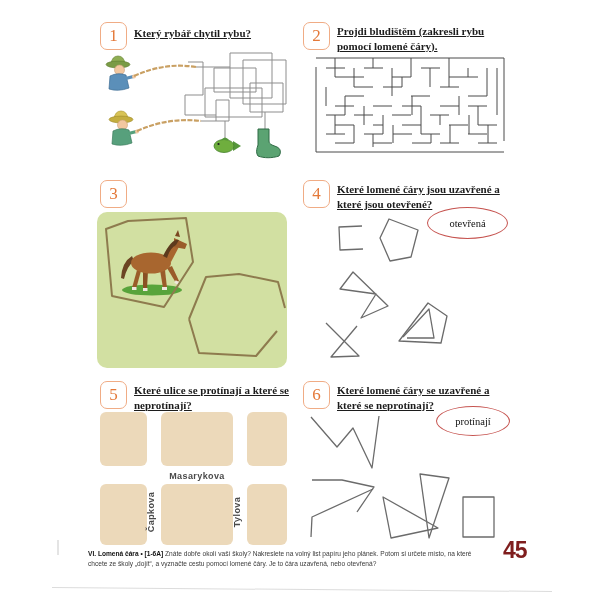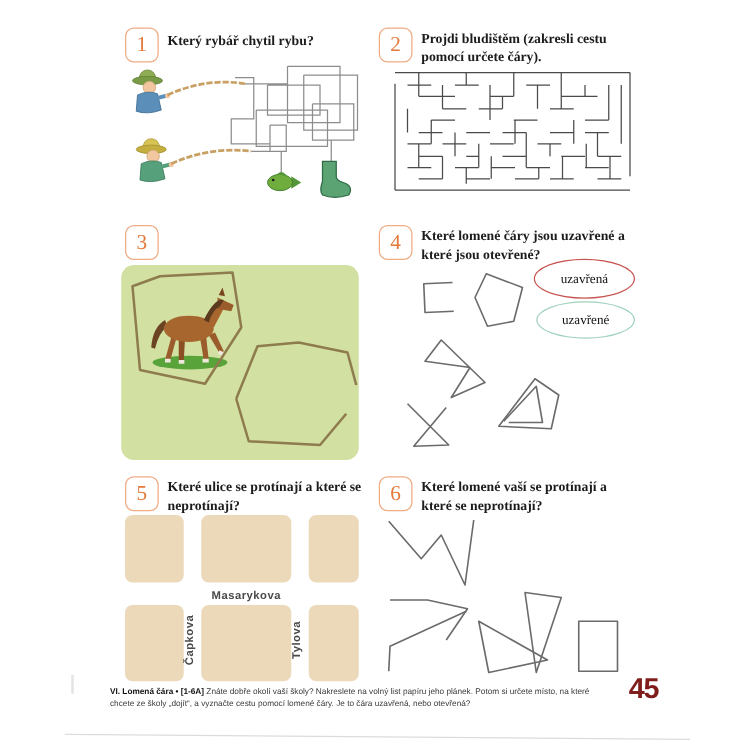--- a/index.html
+++ b/index.html
@@ -1,21 +1,21 @@
 <!DOCTYPE html>
 <html><head>
 <meta charset="utf-8">
 <style>
   html,body{margin:0;padding:0;background:#fff;}
   .page{position:relative;width:600px;height:600px;background:#ffffff;overflow:hidden;
         font-family:"Liberation Serif",serif;}
   .numbox{position:absolute;width:25px;height:26px;border:1.6px solid #f0ac85;border-radius:7px;
           background:#fff;color:#e4793a;display:flex;align-items:center;justify-content:center;
           font:400 17px "Liberation Serif",serif;}
-  .title{position:absolute;font:700 11px/1.32 "Liberation Serif",serif;color:#1c1c1c;}
+  .title{position:absolute;font:700 11px/1.32 "Liberation Serif",serif;color:#1c1c1c;text-decoration:underline;}
   .oval{position:absolute;display:flex;align-items:center;justify-content:center;border-radius:50%;
         background:#fff;font:400 10.5px "Liberation Serif",serif;color:#111;}
   .oval.red{border:1.6px solid #c65450;}
   .oval.teal{border:1.6px solid #9fd1c0;}
   .footer{position:absolute;left:88px;top:549px;width:402px;
           font:400 6.6px/1.55 "Liberation Sans",sans-serif;color:#3a3a3a;}
   .footer .b{font-weight:700;color:#111;}
   .pagenum{position:absolute;left:503px;top:537px;font:700 23px "Liberation Sans",sans-serif;
            color:#7f1d1d;letter-spacing:-1px;}
   .edge-bottom{position:absolute;left:52px;top:589px;width:500px;height:1px;background:#dcdcdc;
@@ -143,27 +143,27 @@
   </svg>
 
   <div class="numbox" style="left:100px;top:22px">1</div>
   <div class="numbox" style="left:303px;top:22px">2</div>
   <div class="numbox" style="left:100px;top:180px">3</div>
   <div class="numbox" style="left:303px;top:180px">4</div>
   <div class="numbox" style="left:100px;top:381px">5</div>
   <div class="numbox" style="left:303px;top:381px">6</div>
 
   <div class="title" style="left:134px;top:26px;width:162px">Který rybář chytil rybu?</div>
-  <div class="title" style="left:337px;top:24px;width:168px">Projdi bludištěm (zakresli cestu pomocí určete čáry).</div>
+  <div class="title" style="left:337px;top:24px;width:168px">Projdi bludištěm (zakresli rybu pomocí lomené čáry).</div>
   <div class="title" style="left:337px;top:182px;width:172px">Které lomené čáry jsou uzavřené a které jsou otevřené?</div>
   <div class="title" style="left:134px;top:383px;width:172px">Které ulice se protínají a které se neprotínají?</div>
-  <div class="title" style="left:337px;top:383px;width:166px">Které lomené vaší se protínají a které se neprotínají?</div>
+  <div class="title" style="left:337px;top:383px;width:166px">Které lomené čáry se uzavřené a které se neprotínají?</div>
 
-  <div class="oval red" style="left:427px;top:207px;width:79px;height:30px">uzavřená</div>
-  <div class="oval teal" style="left:429px;top:241px;width:77px;height:28px">uzavřené</div>
+  <div class="oval red" style="left:427px;top:207px;width:79px;height:30px">otevřená</div>
+  <div class="oval red" style="left:436px;top:406px;width:72px;height:28px">protínají</div>
 
   <div class="footer">
     <span class="b">VI. Lomená čára •</span>
     <span class="b">[1-6A]</span>
     <span>Znáte dobře okolí vaší školy? Nakreslete na volný list papíru jeho plánek. Potom si určete místo, na které chcete ze školy „dojít“, a vyznačte cestu pomocí lomené čáry. Je to čára uzavřená, nebo otevřená?</span>
   </div>
   <div class="pagenum">45</div>
 
   <div class="edge-bottom"></div>
   <div class="edge-left"></div>

